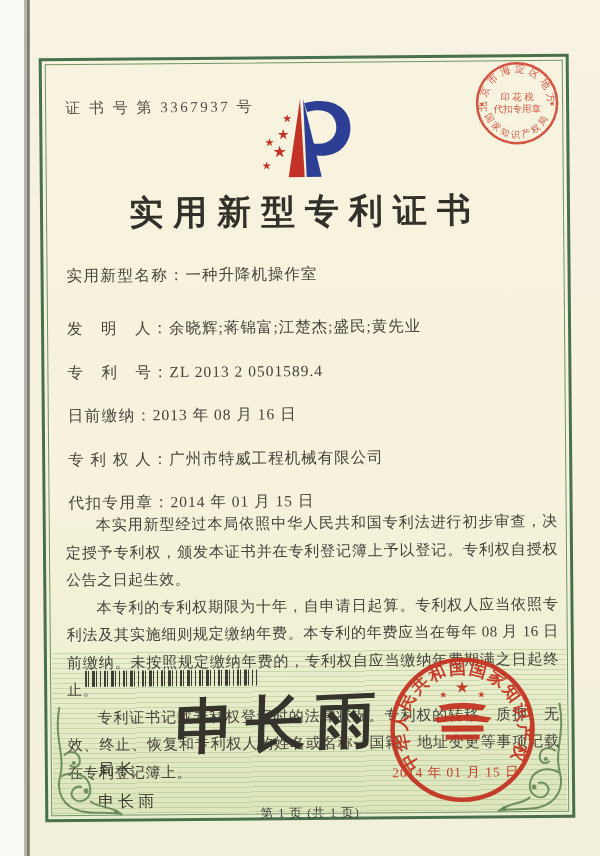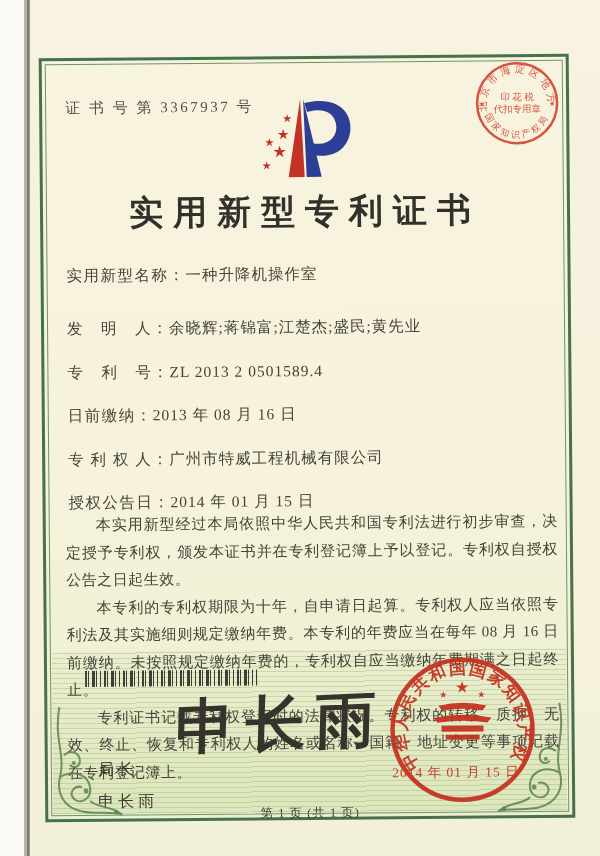--- a/index.html
+++ b/index.html
@@ -98,21 +98,21 @@
     <text x="28" y="76" font-size="11" fill="#c33226" text-anchor="middle">★</text>
   </svg>
 
   <div class="title">实用新型专利证书</div>
 
   <div class="row r0"><span class="lbl">实用新型名称：</span><span class="val">一种升降机操作室</span></div>
   <div class="row r1"><span class="lbl">发　明　人：</span><span class="val">余晓辉;蒋锦富;江楚杰;盛民;黄先业</span></div>
   <div class="row r2"><span class="lbl">专　利　号：</span><span class="val">ZL 2013 2 0501589.4</span></div>
   <div class="row r3"><span class="lbl">日前缴纳：</span><span class="val">2013 年 08 月 16 日</span></div>
   <div class="row r4"><span class="lbl">专 利 权 人：</span><span class="val">广州市特威工程机械有限公司</span></div>
-  <div class="row r5"><span class="lbl">授权公告日：</span><span class="val">2014 年 01 月 15 日</span></div>
+  <div class="row r5"><span class="lbl">代扣专用章：</span><span class="val">2014 年 01 月 15 日</span></div>
 
   <div class="bodytext">
     <p>本实用新型经过本局依照中华人民共和国专利法进行初步审查，决定授予专利权，颁发本证书并在专利登记簿上予以登记。专利权自授权公告之日起生效。</p>
     <p>本专利的专利权期限为十年，自申请日起算。专利权人应当依照专利法及其实施细则规定缴纳年费。本专利的年费应当在每年 08 月 16 日前缴纳。未按照规定缴纳年费的，专利权自应当缴纳年费期满之日起终止。</p>
     <p>专利证书记载专利权登记时的法律状况。专利权的转移、质押、无效、终止、恢复和专利权人的姓名或名称、国籍、地址变更等事项记载在专利登记簿上。</p>
   </div>
 
   <div class="barcode"></div>
 
   <div class="director">

